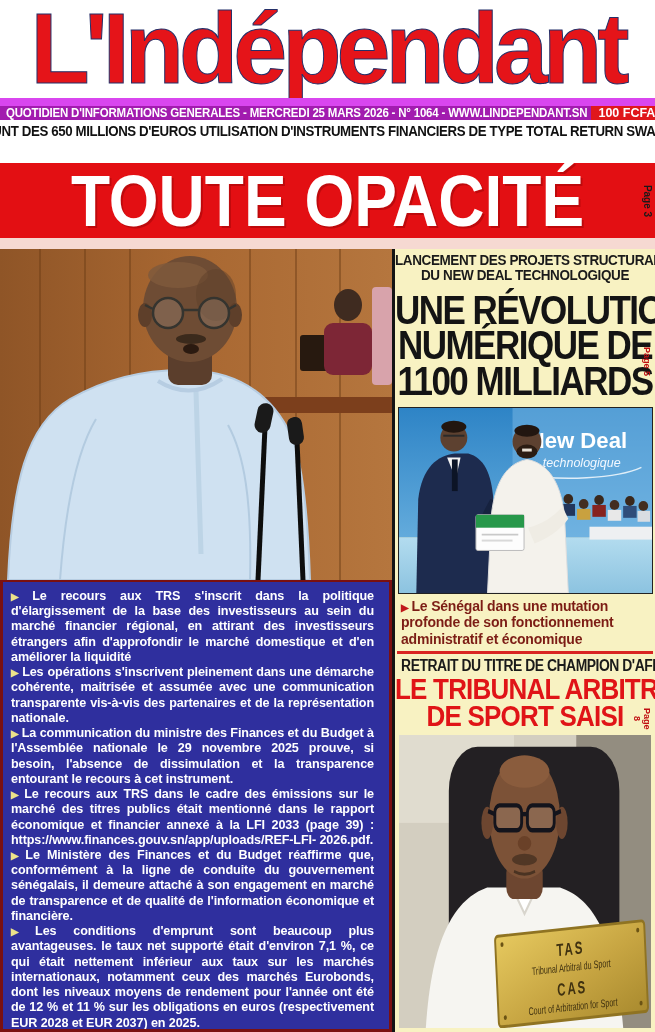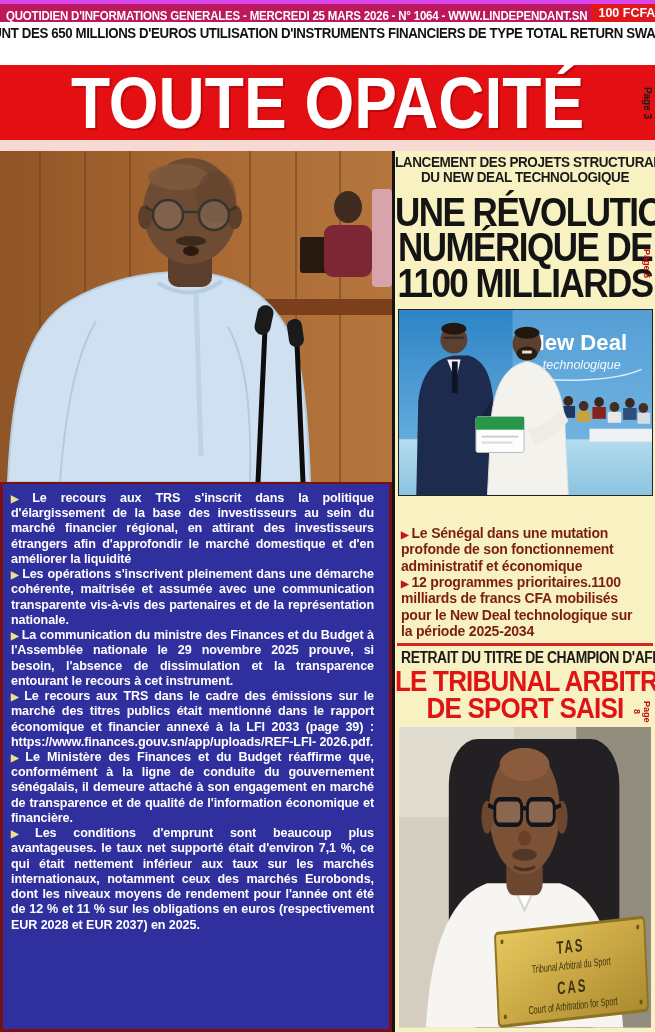--- a/index.html
+++ b/index.html
@@ -7,21 +7,21 @@
               font-family:"Liberation Sans", sans-serif; }
   .page { width:655px; height:1032px; display:flex; flex-direction:column; background:#fff; }
 
   
   .masthead { height:98px; display:flex; align-items:center; justify-content:center; overflow:hidden; background:#fff; }
   .masthead h1 { color:#e51419; font-size:97px; font-weight:bold; letter-spacing:-5px; line-height:.92;
                  transform:scaleY(1.04); white-space:nowrap;
                  -webkit-text-stroke:1px #253069; text-stroke:1px #253069; }
 
   
-  .infobar { height:22px; background:#be185d; display:flex; align-items:flex-end; border-top:4px solid #d946ef; }
+  .infobar { height:22px; background:#a21caf; display:flex; align-items:center; border-top:8px solid #d946ef; }
   .infobar .line { flex:1; color:#fff; font-weight:bold; font-size:11.5px; letter-spacing:-0.2px;
                    white-space:nowrap; padding-left:6px; transform:scaleY(1.05); }
   .price { background:#e0171b; color:#fff; font-weight:bold; font-size:12.5px; padding:2px 7px;
            margin-left:4px; white-space:nowrap; align-self:stretch; display:flex; align-items:center; }
 
   
   .lead-kicker { height:21px; display:flex; align-items:center; justify-content:center; }
   .lead-kicker span { font-size:13.7px; font-weight:bold; color:#111; white-space:nowrap;
                       letter-spacing:-0.4px; transform:scale(0.97,1.12); }
   .lead-head { height:57px; display:flex; align-items:center; justify-content:center; }
@@ -48,39 +48,42 @@
               flex-direction:column; min-height:0; }
   .tech-kicker { padding-top:5px; text-align:center; }
   .tech-kicker div { font-size:13.5px; font-weight:bold; color:#1a1a1a; line-height:1.1;
                      transform:scaleY(1.1); letter-spacing:-0.4px; white-space:nowrap; }
   .tech-head { position:relative; padding:8px 0 6px 0; text-align:center; }
   .tech-head div { font-size:35px; font-weight:bold; color:#141414; line-height:1.02;
                    letter-spacing:-1.5px; transform:scaleY(1.15); white-space:nowrap; }
   .pageref-r { position:absolute; right:3px; top:52%; writing-mode:vertical-rl;
                font-size:9px; font-weight:bold; color:#c00f12; }
   .photo-tech { display:block; margin:2px 3px 0 3px; border:1px solid #222; }
-  .tech-bullets { padding:4px 12px 2px 6px;margin-top:25px; }
+  .tech-bullets { padding:4px 12px 2px 6px; }
   .tech-bullets p { color:#7c1d15; font-weight:bold; font-size:14px; line-height:1.17;
                     letter-spacing:-0.2px; }
   .tech-bullets .bullet { color:#c0181a; }
   .redrule { border-top:3px solid #d92422; margin:2px 2px; }
   .sport-kicker { text-align:center; }
   .sport-kicker span { font-size:14.5px; font-weight:bold; color:#1a1a1a; white-space:nowrap;
                        display:inline-block; transform:scale(0.96,1.1); letter-spacing:-0.5px; }
   .sport-head { position:relative; text-align:center; padding:2px 0 3px 0; }
   .sport-head div { font-size:26px; font-weight:bold; color:#e01417; line-height:1.04;
                     letter-spacing:-0.8px; transform:scaleY(1.1); white-space:nowrap; }
   .photo-sport-wrap { flex:1; padding:2px 4px 4px 4px; min-height:0; display:flex; }
   .photo-sport { flex:1; display:block; width:100%; height:100%; }
 </style>
 </head>
 <body>
 
 <div class="page">
 
+  <div class="masthead">
+    <h1>L'Indépendant</h1>
+  </div>
 
   <div class="infobar">
     <div class="line">QUOTIDIEN D'INFORMATIONS GENERALES - MERCREDI 25 MARS 2026 - N° 1064 - WWW.LINDEPENDANT.SN</div>
     <div class="price">100 FCFA</div>
   </div>
 
   <div class="lead-kicker">
     <span>EMPRUNT DES 650 MILLIONS D'EUROS UTILISATION D'INSTRUMENTS FINANCIERS DE TYPE TOTAL RETURN SWAP (TRS)</span>
   </div>
   <div class="lead-banner">
@@ -228,21 +231,20 @@
         <g>
           <rect x="80" y="108" width="50" height="36" rx="2" fill="#fdfdfd" stroke="#b9b9b9"></rect>
           <rect x="80" y="108" width="50" height="13" fill="#27984a"></rect>
           <line x1="86" y1="128" x2="124" y2="128" stroke="#c9c9c9" stroke-width="2"></line>
           <line x1="86" y1="134" x2="118" y2="134" stroke="#d9d9d9" stroke-width="2"></line>
         </g>
       </svg>
 
       <div class="tech-bullets">
         <p><span class="bullet">▶</span><span>Le Sénégal dans une mutation profonde de son fonctionnement administratif et économique</span></p>
-        <p><span class="bullet">▶</span><span>12 programmes prioritaires.1100 milliards de francs CFA mobilisés pour le New Deal technologique  sur la période 2025-2034</span></p>
       </div>
 
       <div class="redrule"></div>
 
       <div class="sport-kicker">
         <span>RETRAIT DU TITRE DE CHAMPION D'AFRIQUE</span>
       </div>
       <div class="sport-head">
         <div>LE TRIBUNAL ARBITRAL</div>
         <div>DE SPORT SAISI</div>

